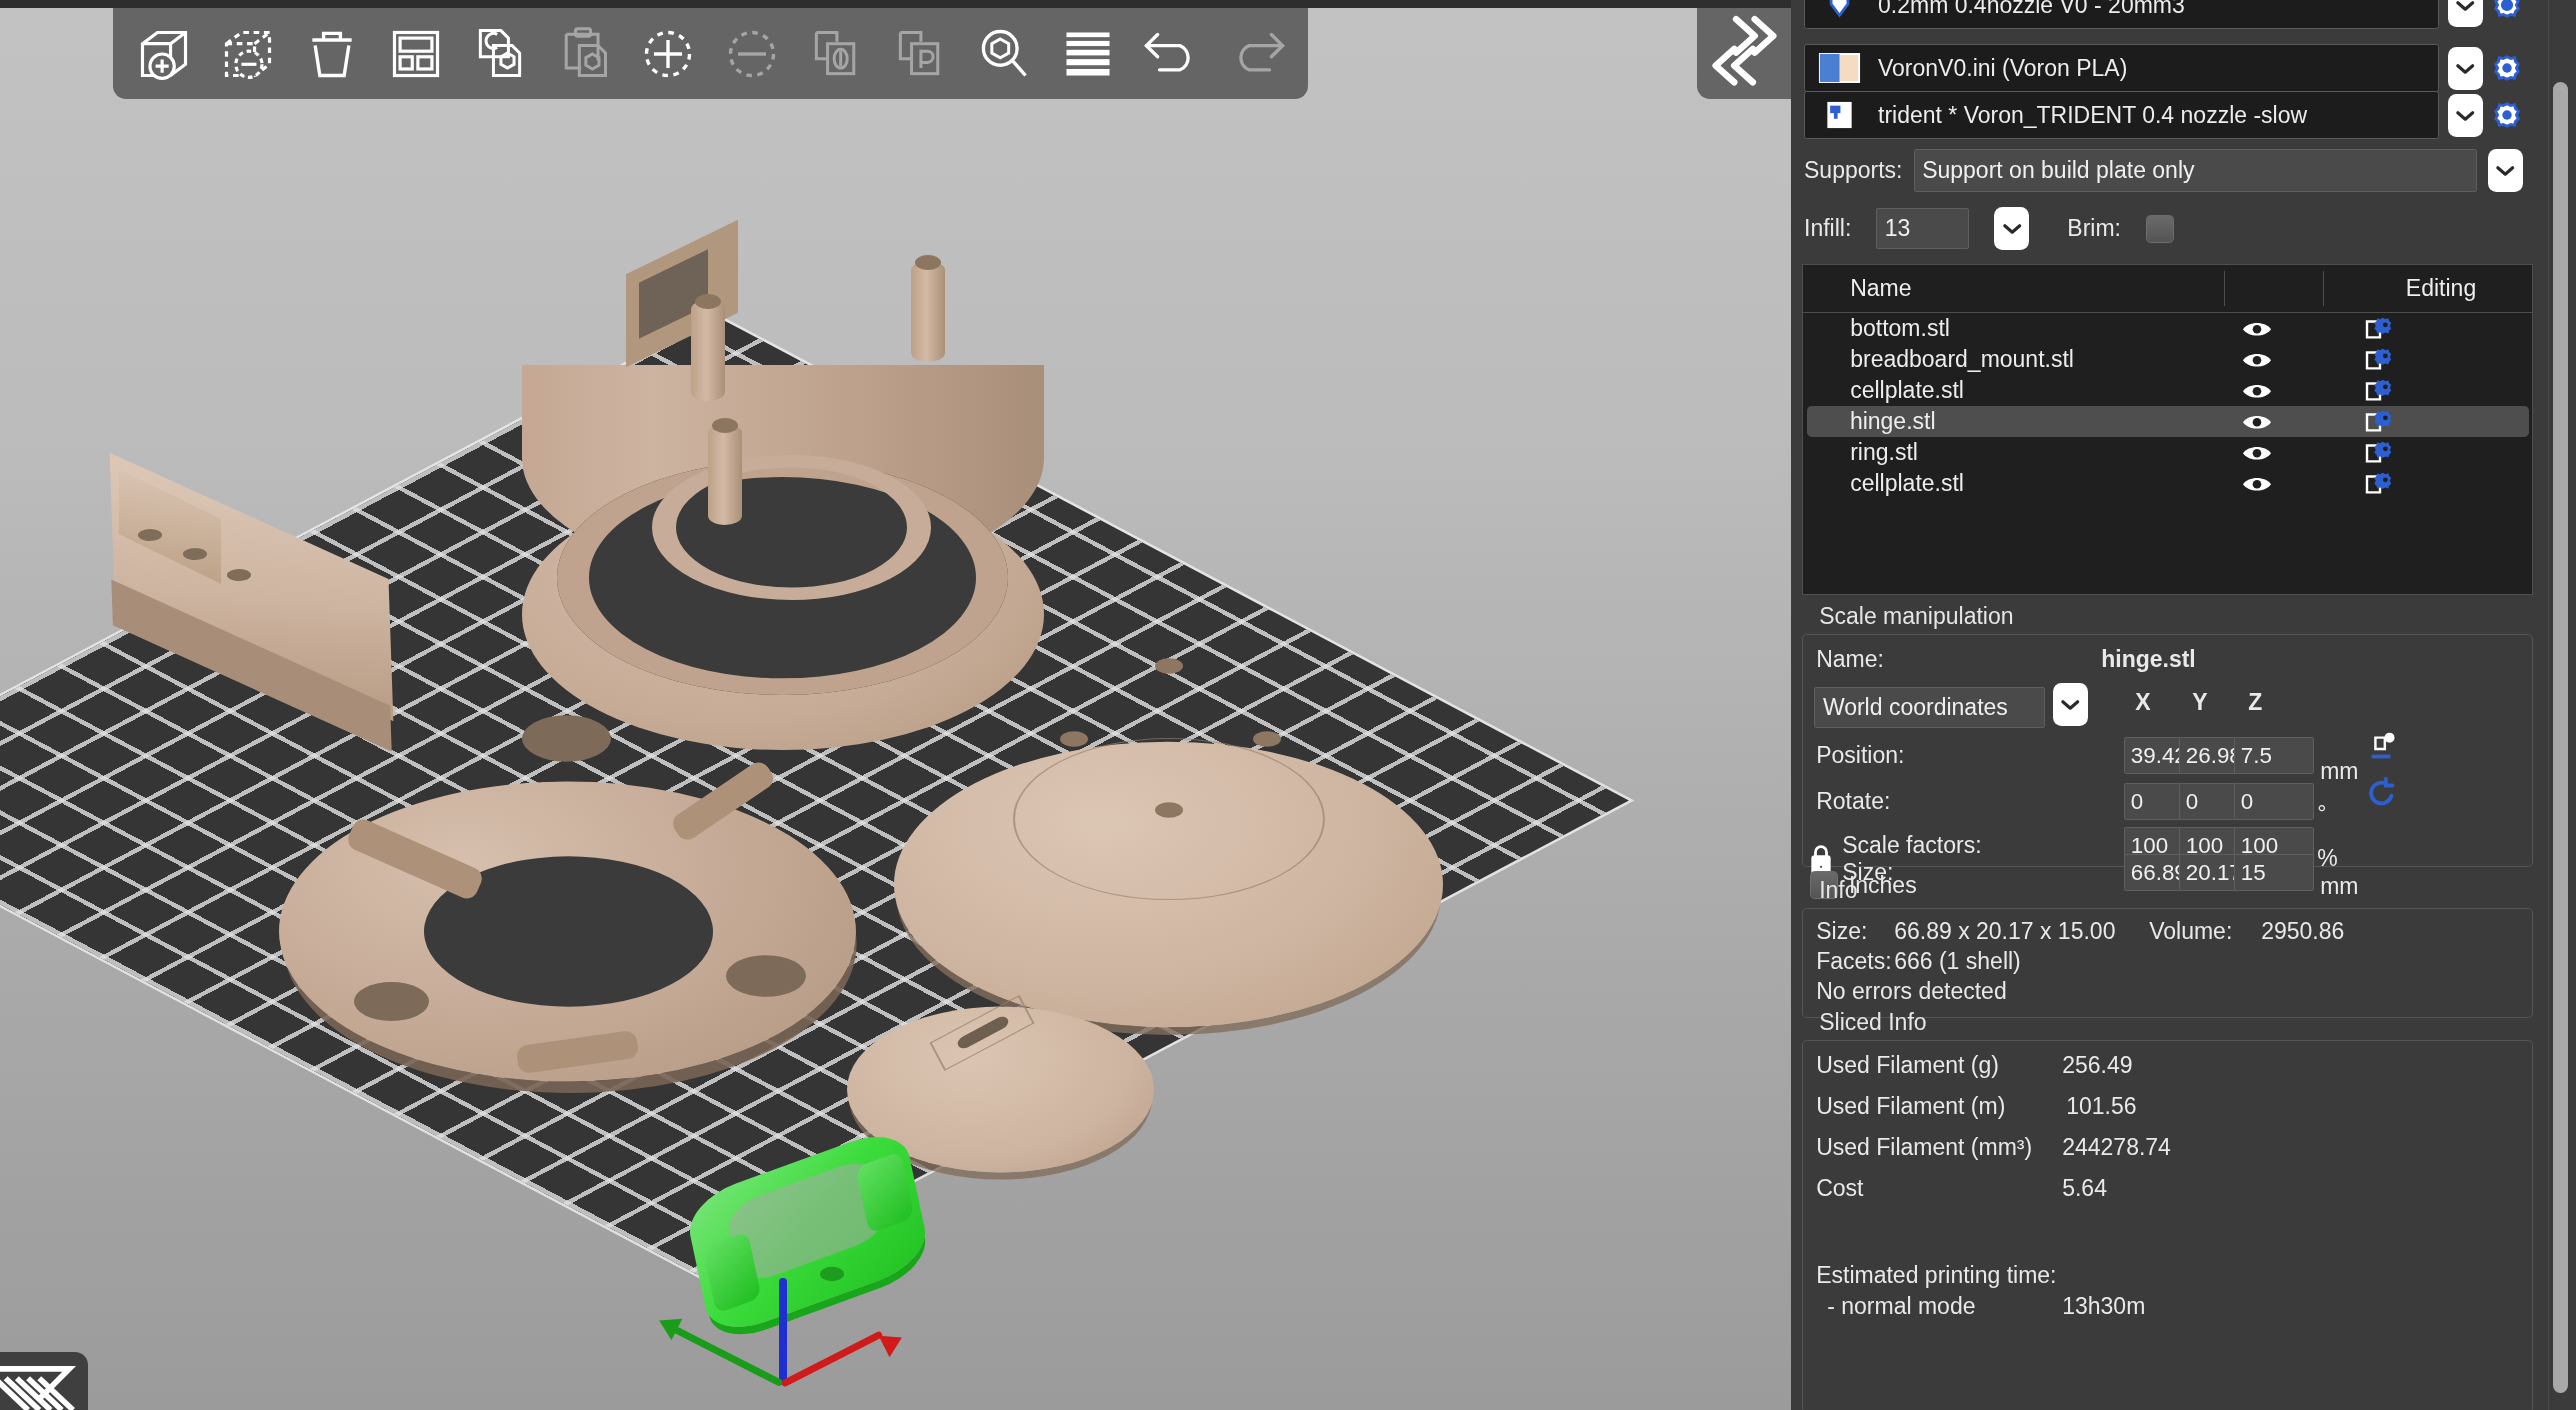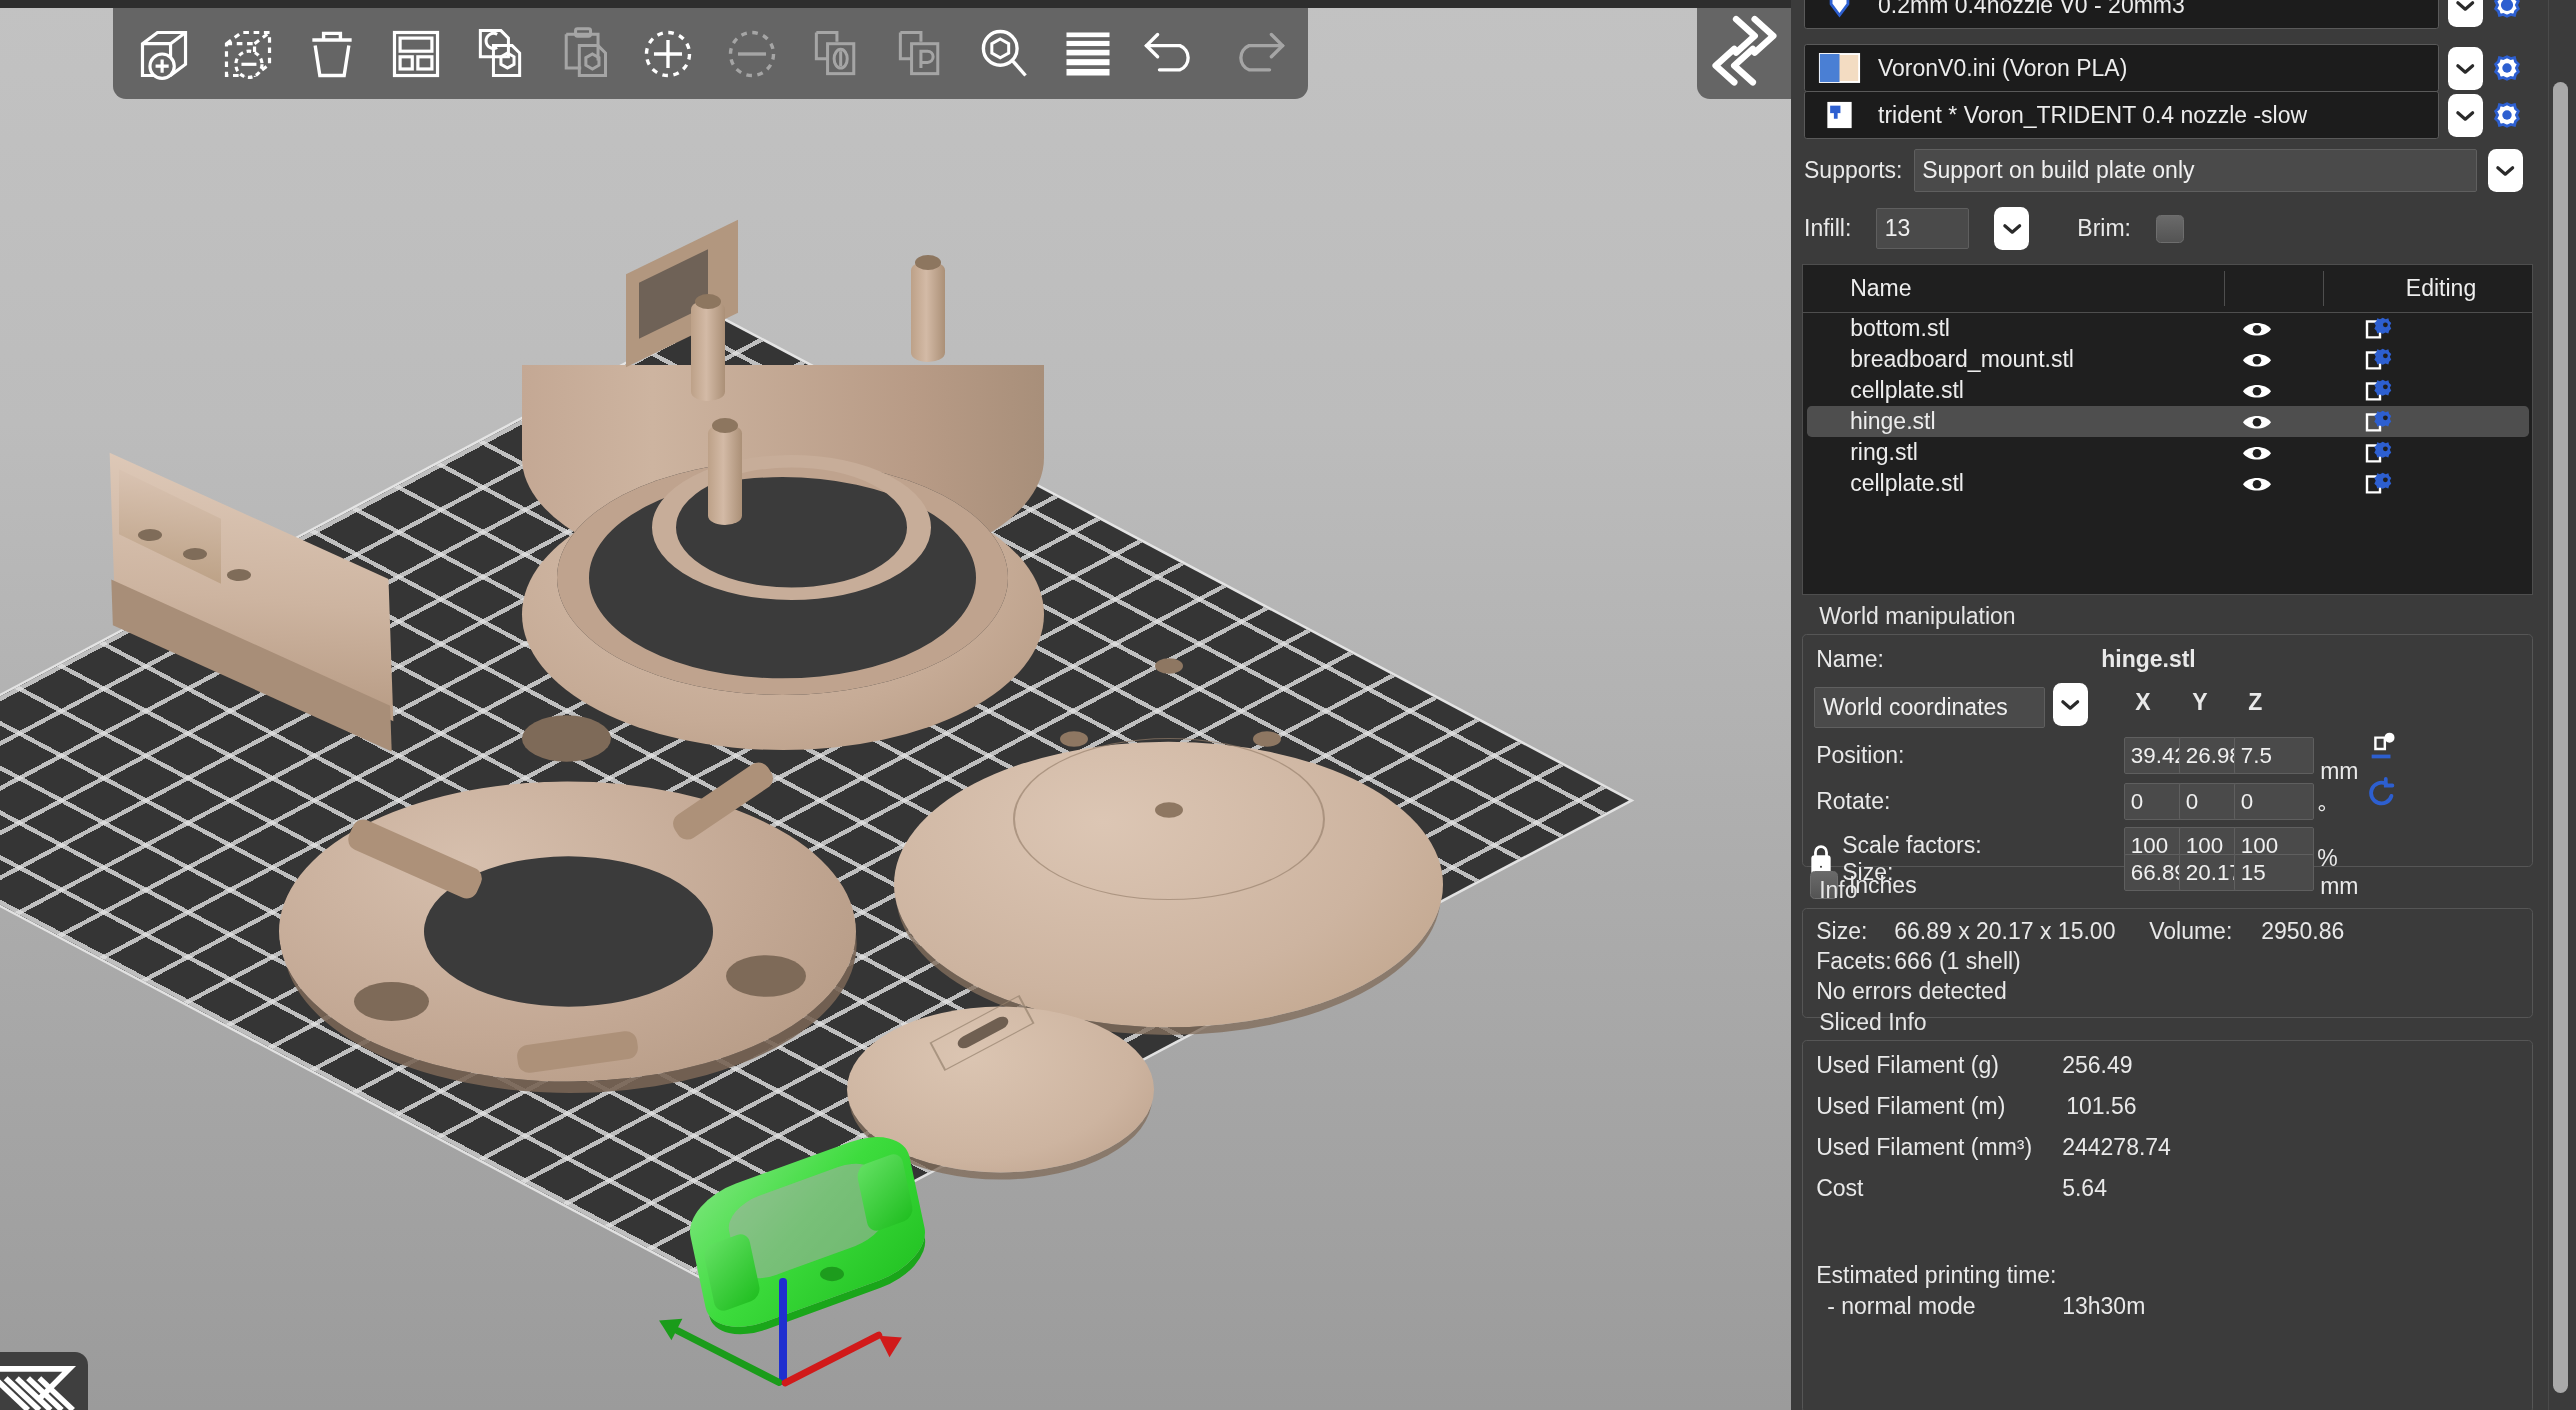--- a/index.html
+++ b/index.html
@@ -680,21 +680,21 @@
       </div>
 
       <div id="infill-row">
         <span class="lbl">Infill:</span>
         <div class="txtfield" id="infill-field">13</div>
         <div class="combo-arrow">
           <svg width="20.5" height="13" viewBox="0 0 22 14" fill="none" stroke="#2a2a2a" stroke-width="3.4" stroke-linecap="round" stroke-linejoin="round">
               <path d="M3 4 L11 11 L19 4"></path>
             </svg>
         </div>
-        <span class="lbl" style="margin-left:23px">Brim:</span>
+        <span class="lbl" style="margin-left:13px">Brim:</span>
         <div class="checkbox"></div>
       </div>
 
       <div id="objlist">
         <div id="objlist-head">
           <span class="hname">Name</span>
           <span class="hsep" style="left:421px"></span>
           <span class="hsep" style="left:520px"></span>
           <span class="hedit">Editing</span>
         </div>
@@ -768,21 +768,21 @@
               <span class="editicon"><svg width="32" height="26" viewBox="0 0 34 28" fill="none">
                   <path d="M3 6 h14 v17 H3 Z" stroke="#fff" stroke-width="2.6"></path>
                   <path d="M20 2 l3 1.4 3-1 .8 3 2.3 2.2 -1.5 3 1.5 3 -2.3 2.2 -.8 3 -3-1 -3 1.4 -3-1.4 -3 1 -.8-3 -2.3-2.2 1.5-3 -1.5-3 2.3-2.2 .8-3 3 1Z" fill="#2d5fd0"></path>
                   <circle cx="22.8" cy="9.5" r="2.6" fill="#1f1f1f"></circle>
                 </svg></span>
             </div>
           </div>
       </div>
 
       <div class="group" id="om">
-        <div class="group-title">World manipulation</div>
+        <div class="group-title">Scale manipulation</div>
         <div class="group-body">
           <span class="omname-lbl">Name:</span>
           <span class="omname-val">hinge.stl</span>
 
           <div id="coord-select">World coordinates</div>
           <div class="combo-arrow" id="coord-arrow">
             <svg width="20.5" height="13" viewBox="0 0 22 14" fill="none" stroke="#2a2a2a" stroke-width="3.4" stroke-linecap="round" stroke-linejoin="round">
                 <path d="M3 4 L11 11 L19 4"></path>
               </svg>
           </div>

